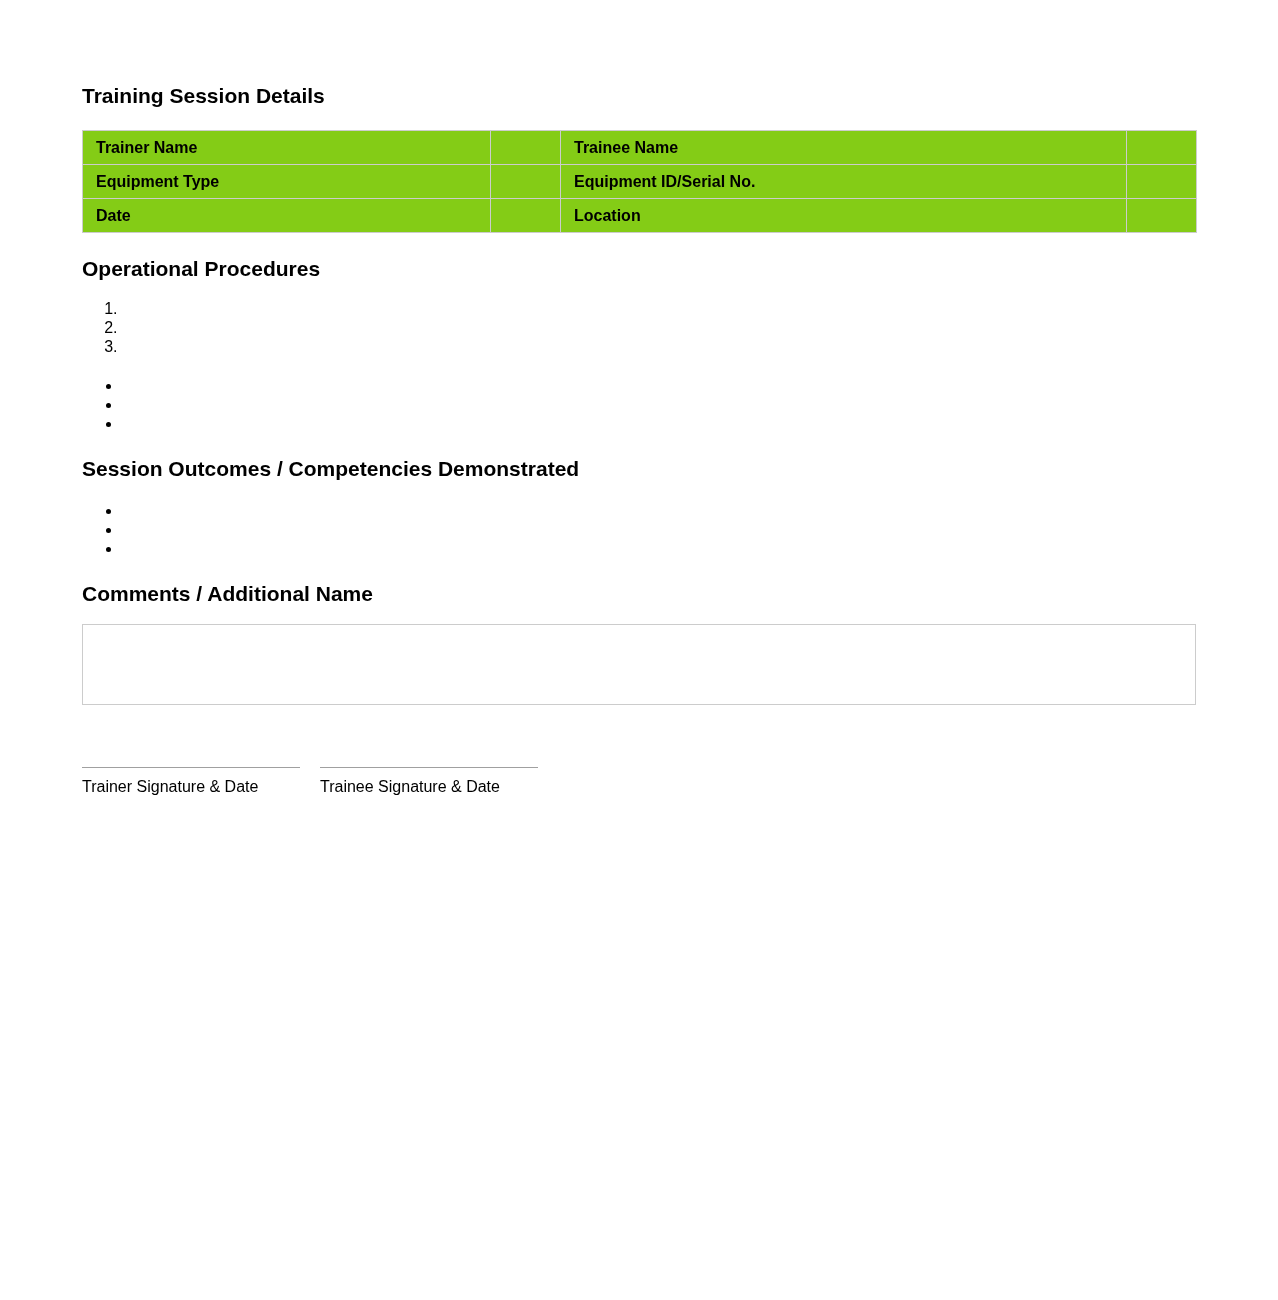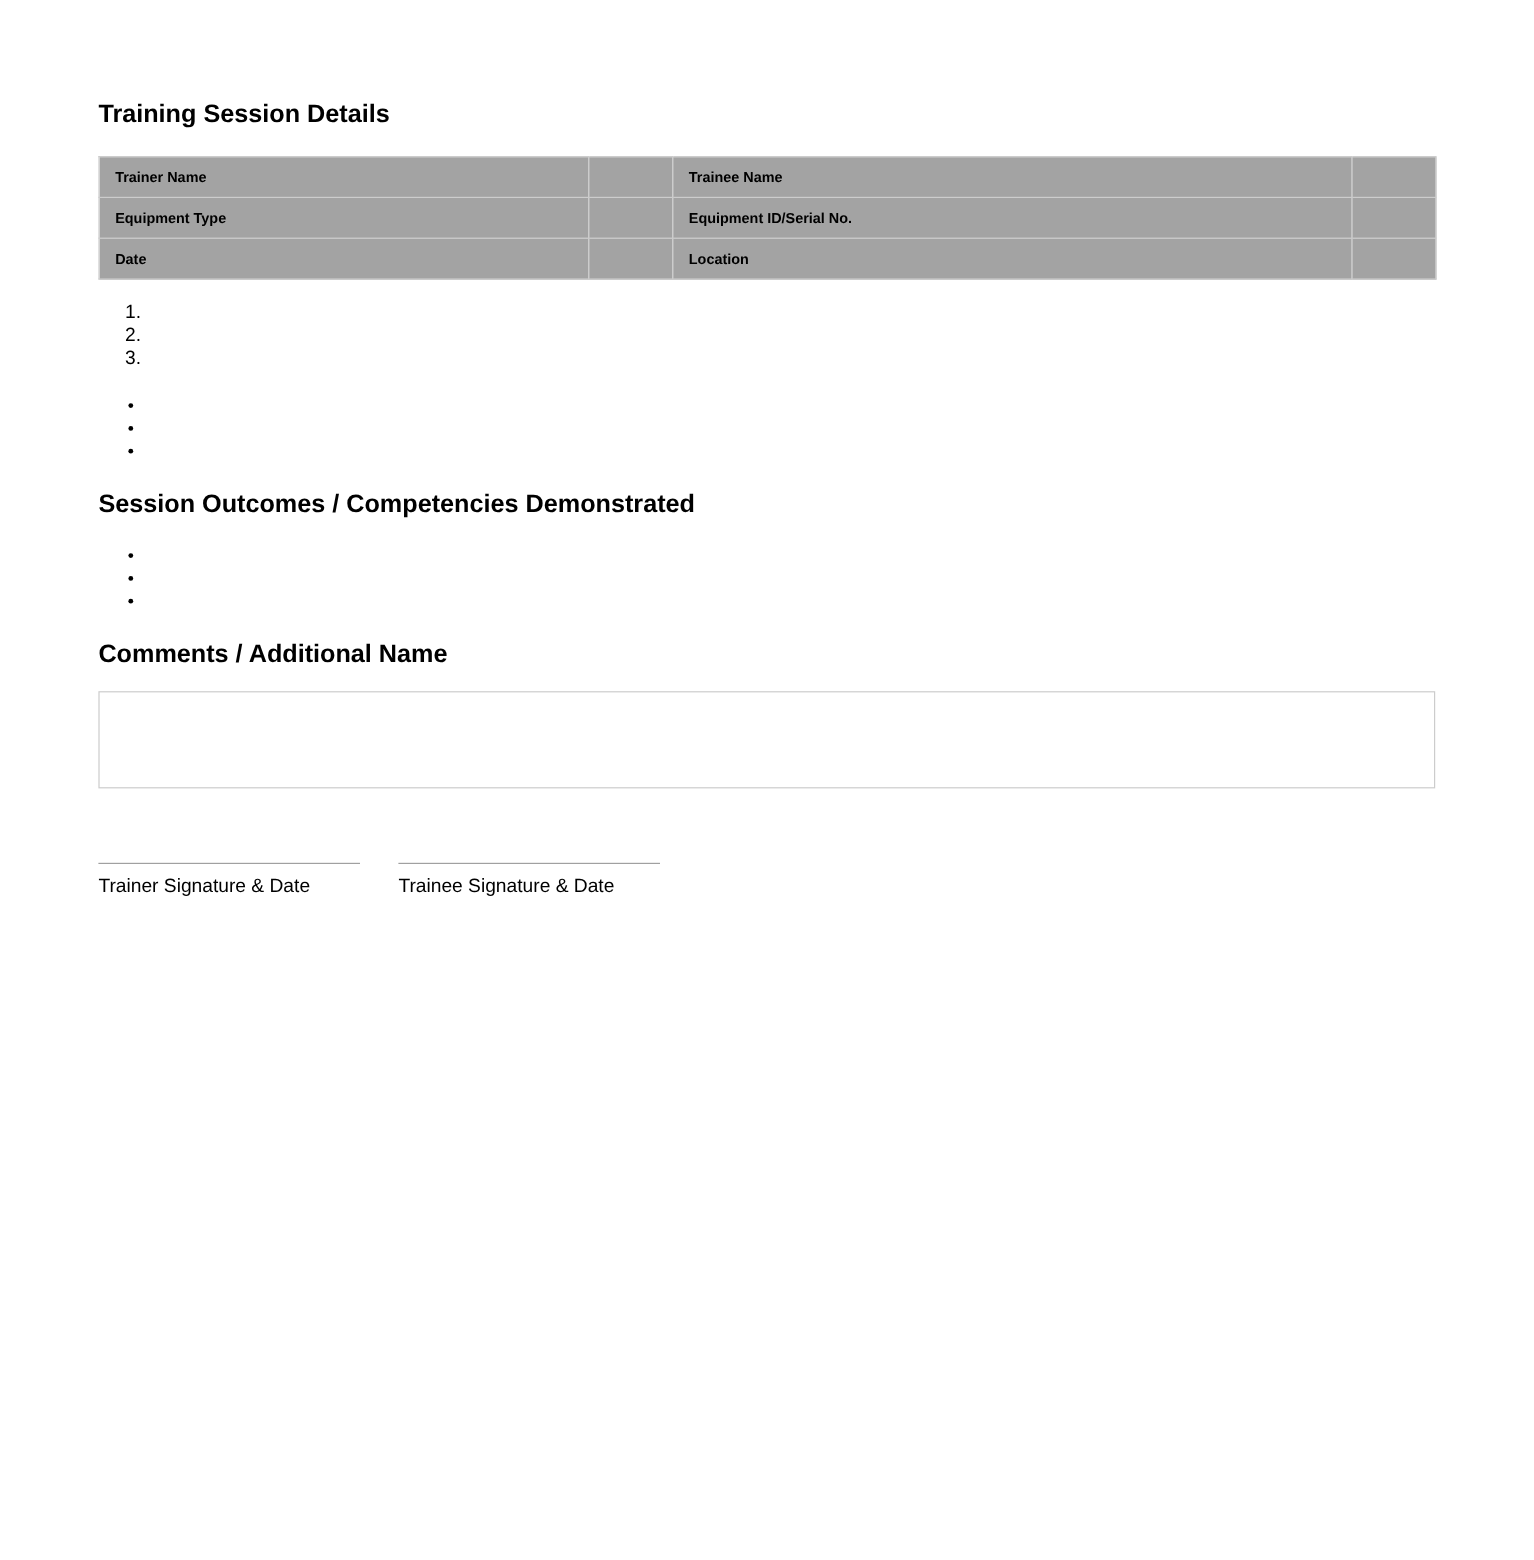--- a/index.html
+++ b/index.html
@@ -34,23 +34,23 @@
   table.details-table {
     border-collapse: collapse;
     table-layout: fixed;
     width: 1114px;
     margin-top: 22px;
   }
   table.details-table td {
     border: 1px solid #cccccc;
     height: 34px;
     padding: 0 13px;
-    font-size: 12px;
+    font-size: 16px;
     vertical-align: middle;
-    background: #a3a3a3;
+    background: #84cc16;
   }
   td.lbl { font-weight: bold; }
   td.blank { padding: 0; }
   ol.num-list, ul.bullet-list {
     margin: 18px 0 0 0;
     padding: 0 0 0 40px;
   }
   ul.bullet-list { margin-top: 20px; }
   ol.num-list li, ul.bullet-list li {
     line-height: 19px;
@@ -62,21 +62,21 @@
   .comments-box {
     margin-top: 18px;
     width: 1114px;
     height: 81px;
     border: 1px solid #cccccc;
     background: #ffffff;
   }
   .signatures {
     margin-top: 62px;
     display: flex;
-    gap: 32px;
+    gap: 20px;
   }
   .sig-block { width: 218px; }
   .sig-line {
     border-top: 1px solid #a0a0a0;
     height: 0;
     width: 218px;
   }
   .sig-label {
     padding-top: 9px;
     font-size: 16px;
@@ -114,20 +114,21 @@
       </tr>
       <tr>
         <td class="lbl">Date</td>
         <td class="blank"></td>
         <td class="lbl">Location</td>
         <td class="blank"></td>
       </tr>
     </tbody>
   </table>
 
+  <h2 class="sec-heading">Operational Procedures</h2>
 
   <ol class="num-list">
     <li></li>
     <li></li>
     <li></li>
   </ol>
 
 
   <ul class="bullet-list">
     <li></li>

